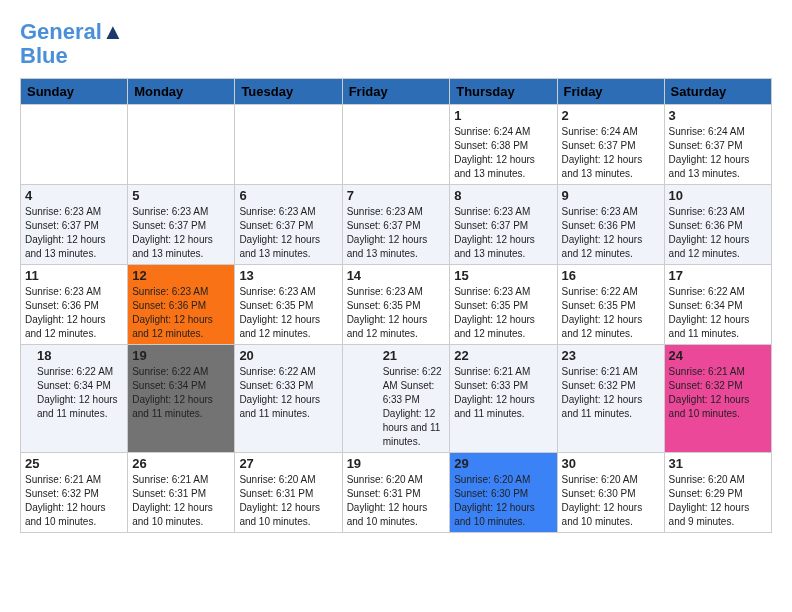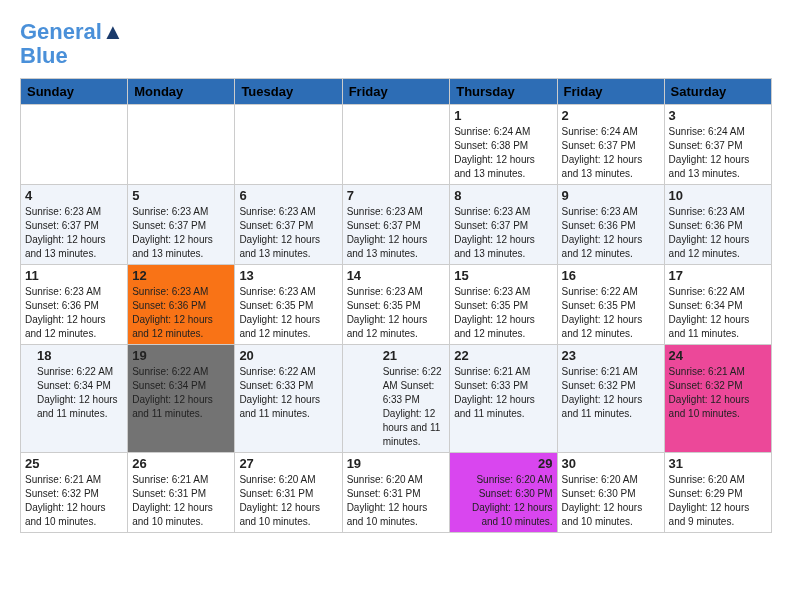--- a/index.html
+++ b/index.html
@@ -317,21 +317,21 @@
 Daylight: 12 hours
 and 10 minutes.</div>
         </td>
         <td style="background: rgb(255, 255, 255);">
           <span class="day-num">19</span>
           <div class="day-info">Sunrise: 6:20 AM
 Sunset: 6:31 PM
 Daylight: 12 hours
 and 10 minutes.</div>
         </td>
-        <td style="background: #d946ef; text-align: right;">
+        <td style="background: #3b82f6;">
           <span class="day-num">29</span>
           <div class="day-info">Sunrise: 6:20 AM
 Sunset: 6:30 PM
 Daylight: 12 hours
 and 10 minutes.</div>
         </td>
         <td style="background: rgb(255, 255, 255);">
           <span class="day-num">30</span>
           <div class="day-info">Sunrise: 6:20 AM
 Sunset: 6:30 PM

